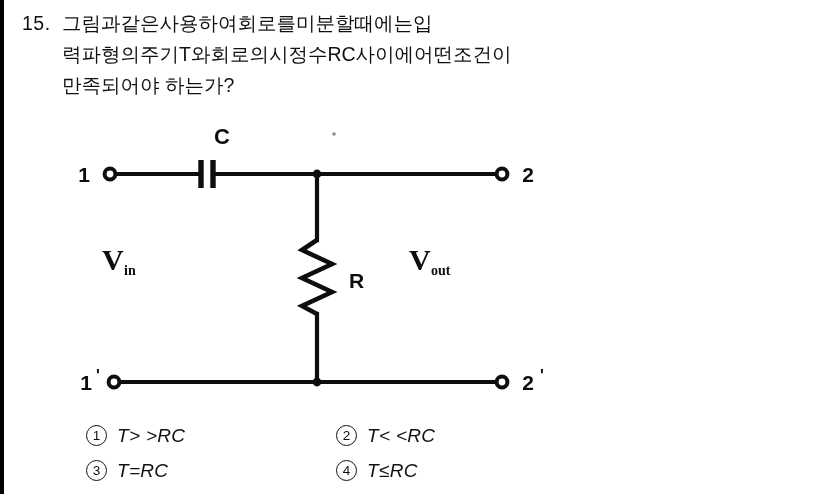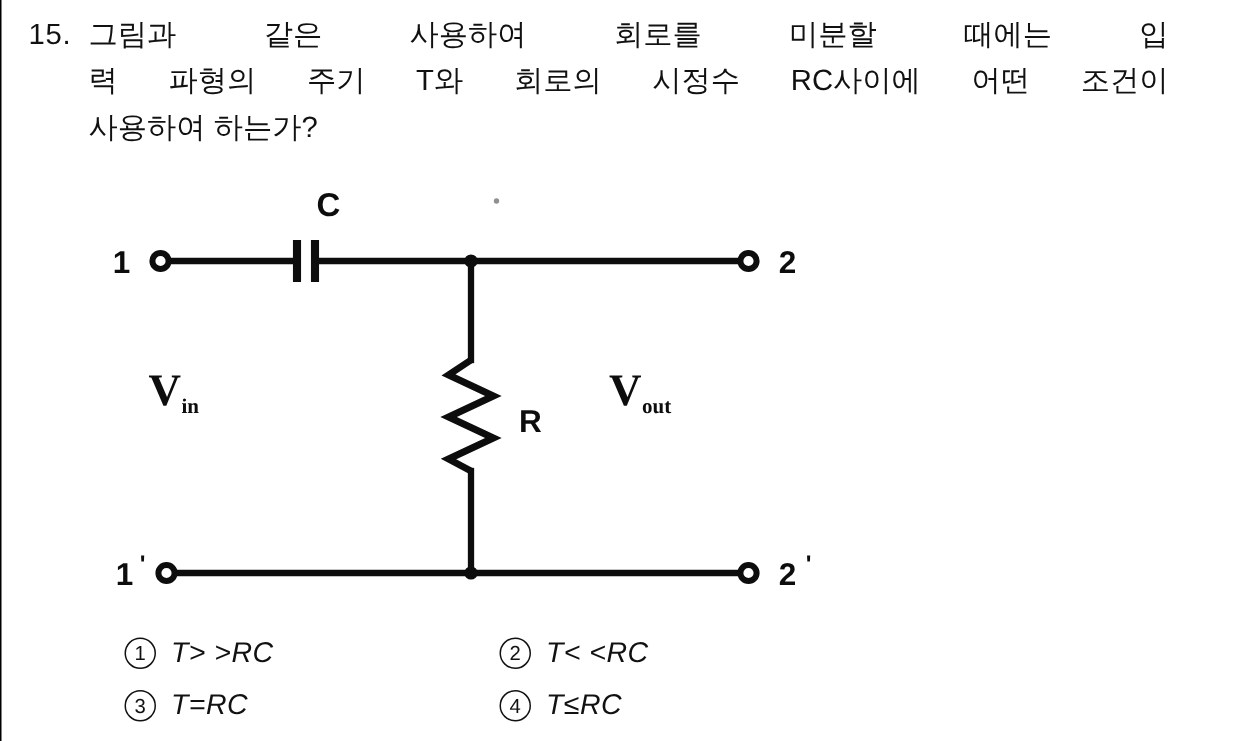--- a/index.html
+++ b/index.html
@@ -16,21 +16,21 @@
     overflow: hidden;
   }
 
   
   #page {
     position: absolute;
     left: 0; top: 0;
     width: 826px;
     height: 494px;
     background: #ffffff;
-    border-left: 1px solid #000000;
+    border-left: 4px solid #000000;
     box-sizing: border-box;
   }
 
   
   #question-block {
     position: absolute;
     left: 18px;
     top: 8px;
     width: 760px;
   }
@@ -54,21 +54,20 @@
     text-align: justify;
     text-align-last: left;
     word-break: keep-all;
   }
   .stem-line {
     display: block;
     white-space: nowrap;
   }
   .stem-line.justified {
     display: flex;
-    justify-content: space-between;
   }
 
   
   #circuit-figure {
     position: absolute;
     left: 60px;
     top: 118px;
     width: 480px;
     height: 290px;
   }
@@ -178,21 +177,21 @@
             <span>력</span>
             <span>파형의</span>
             <span>주기</span>
             <span>T와</span>
             <span>회로의</span>
             <span>시정수</span>
             <span>RC사이에</span>
             <span>어떤</span>
             <span>조건이</span>
           </span>
-        <span class="stem-line">사용하여 하는가?</span>
+        <span class="stem-line">만족되어야 하는가?</span>
       </div>
     </div>
   </div>
 
   <div id="circuit-figure">
     <svg id="circuit-svg" width="480" height="290" viewBox="0 0 480 290">
 
       <line class="wire" x1="52" y1="56" x2="133" y2="56"></line>
 
       <line class="plate" x1="137" y1="42" x2="137" y2="70"></line>

